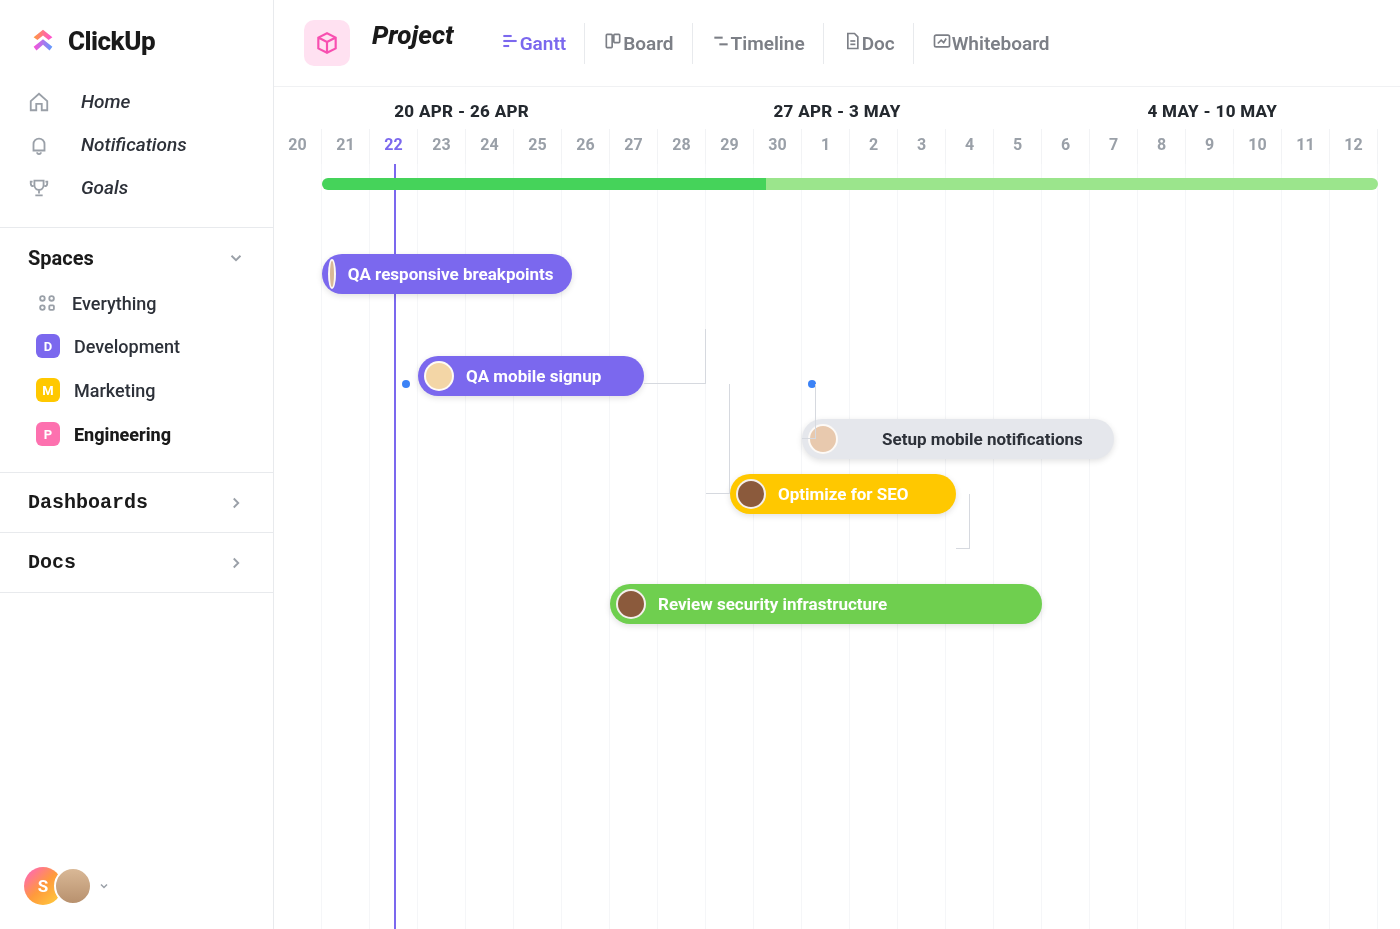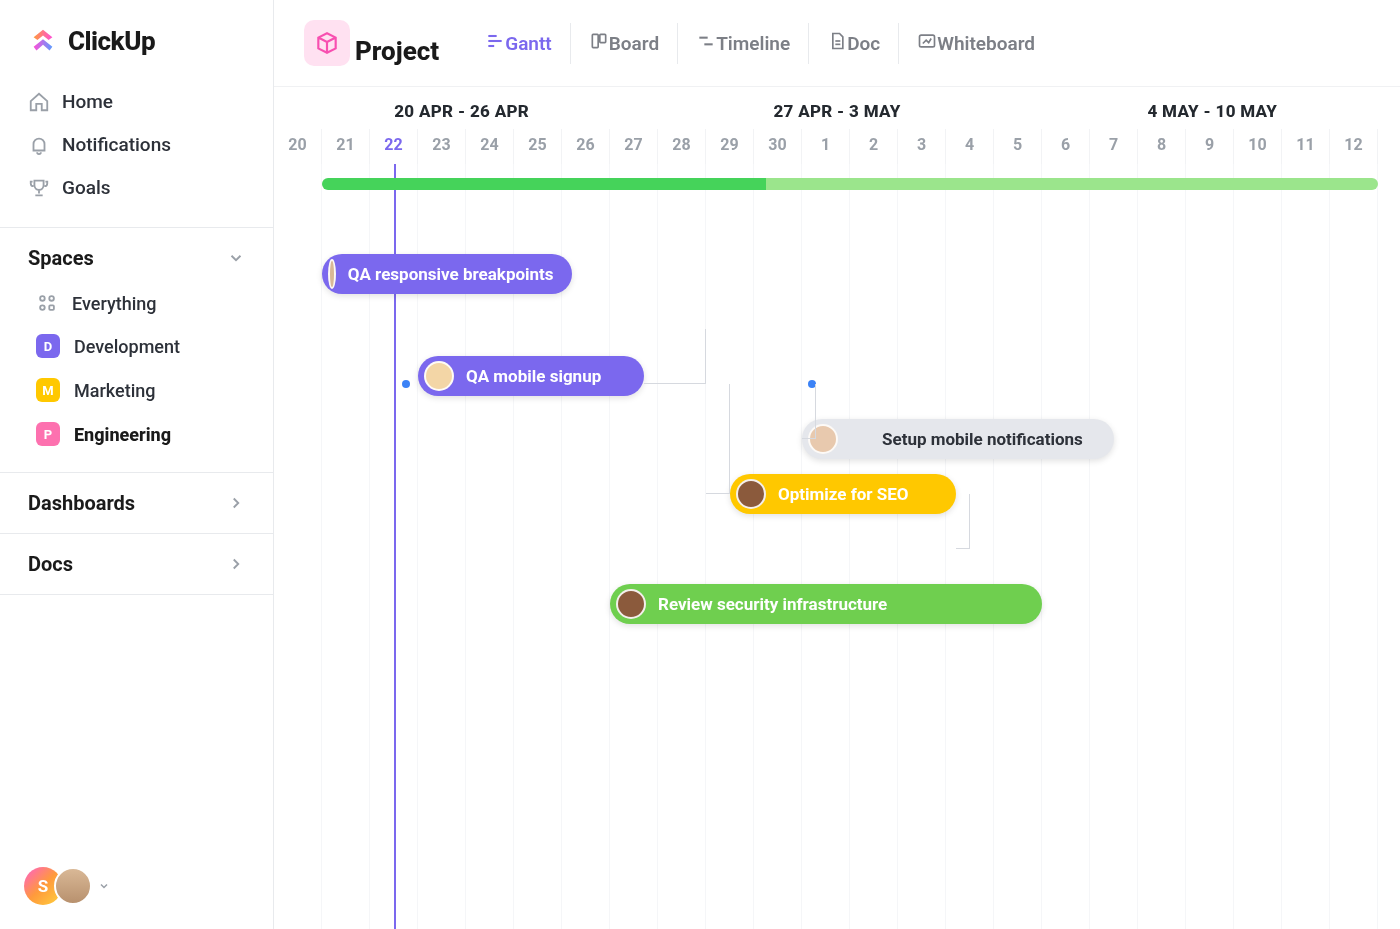--- a/index.html
+++ b/index.html
@@ -32,25 +32,26 @@
   align-items: flex-start;
   gap: 10px;
   padding: 26px 28px 22px 28px;
 }
 .logo-mark { width: 30px; height: 30px; }
 .logo-text { font-size: 26px; font-weight: 800; color: #1a1a1a; letter-spacing: -0.5px; }
 .nav-list { padding: 2px 20px 18px 20px; }
 .nav-item {
   display: flex;
   align-items: flex-end;
-  gap: 12px;
+  gap: 31px;
   padding: 10px 8px;
   border-radius: 8px;
   cursor: pointer;
   color: #54575d;
+  font-style: italic;
 }
 .nav-icon { width: 22px; height: 22px; color: #9aa0a8; flex-shrink: 0; }
 .nav-label { font-size: 19px; font-weight: 500; color: #2d3139; }
 
 .section-divider { border-top: 1px solid #e8eaed; }
 
 .section-hd {
   display: flex;
   align-items: center;
   justify-content: space-between;
@@ -75,20 +76,21 @@
   font-size: 13px; font-weight: 700; color: #fff;
 }
 .space-label { font-size: 18px; font-weight: 500; color: #2d3139; }
 .space-item.active .space-label { font-weight: 800; color: #1a1a1a; }
 .everything-ic { width: 22px; height: 22px; color: #9aa0a8; }
 
 .sb-row {
   display: flex; align-items: center; justify-content: space-between;
   padding: 18px 28px;
   cursor: pointer;
+  font-family: Liberation Mono, monospace;
 }
 .sb-row-label { font-size: 20px; font-weight: 700; color: #1a1a1a; }
 
 .user-corner {
   position: absolute; bottom: 24px; left: 24px;
   display: flex; align-items: center; gap: -6px;
   cursor: pointer;
 }
 .uc-av {
   width: 38px; height: 38px; border-radius: 50%;
@@ -101,22 +103,23 @@
 
 
 .main { flex: 1; display: flex; flex-direction: column; overflow: hidden; }
 
 
 .topbar {
   display: flex; align-items: center; gap: 8px;
   padding: 20px 30px 20px 30px;
 }
 .proj-chip {
-  display: flex; align-items: flex-end; gap: 5px;
+  display: flex; align-items: flex-start; gap: 22px;
   background: transparent;
+  font-style: italic;
 }
 .proj-ic {
   width: 46px; height: 46px; border-radius: 10px;
   background: #ffe1f1;
   display:flex; align-items:center; justify-content:center;
 }
 .proj-ic svg { color:#f84fb0; }
 .proj-title { font-size: 26px; font-weight: 800; color:#1a1a1a; }
 
 .view-tabs { display: flex; gap: 0; margin-left: 20px; }

